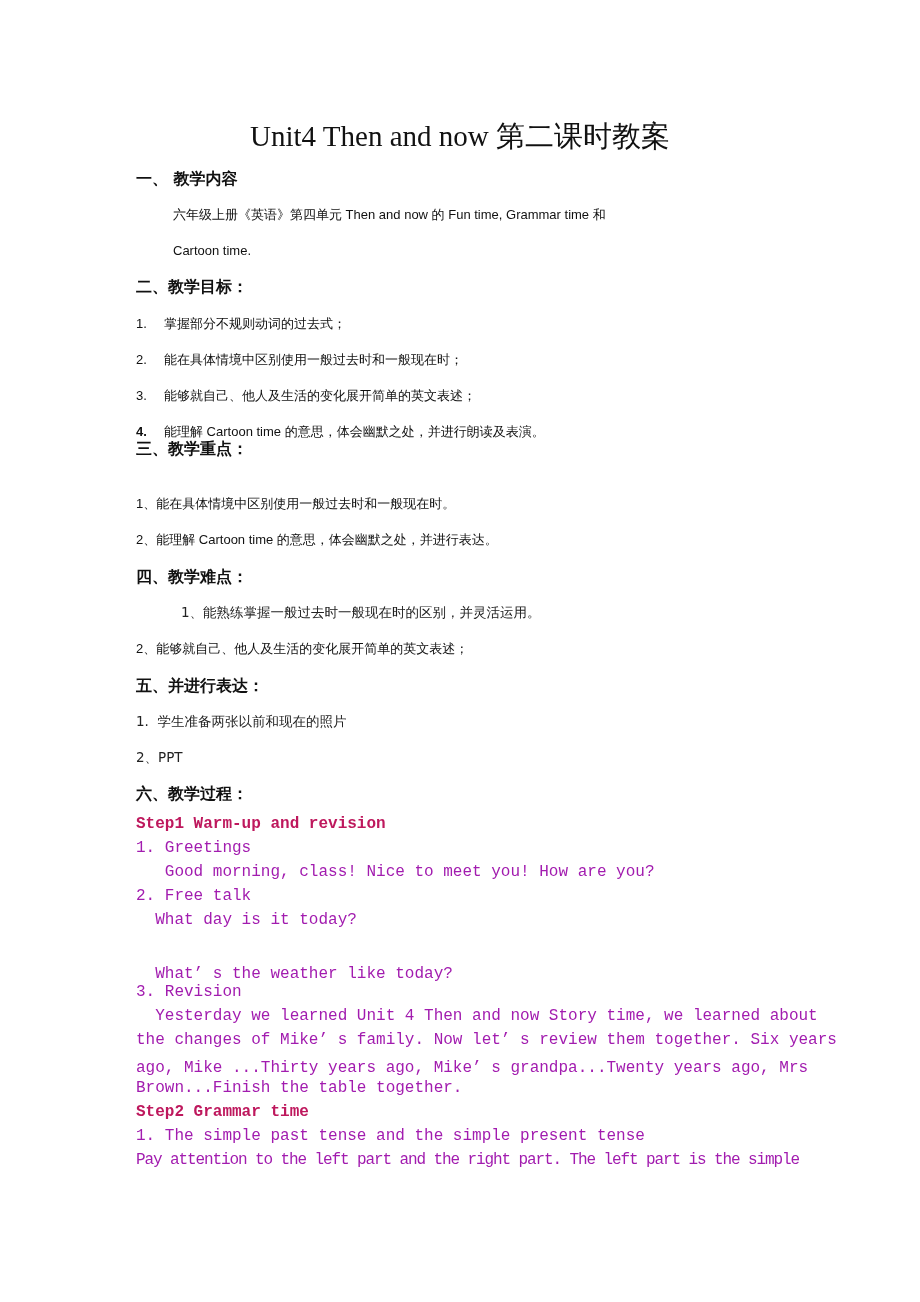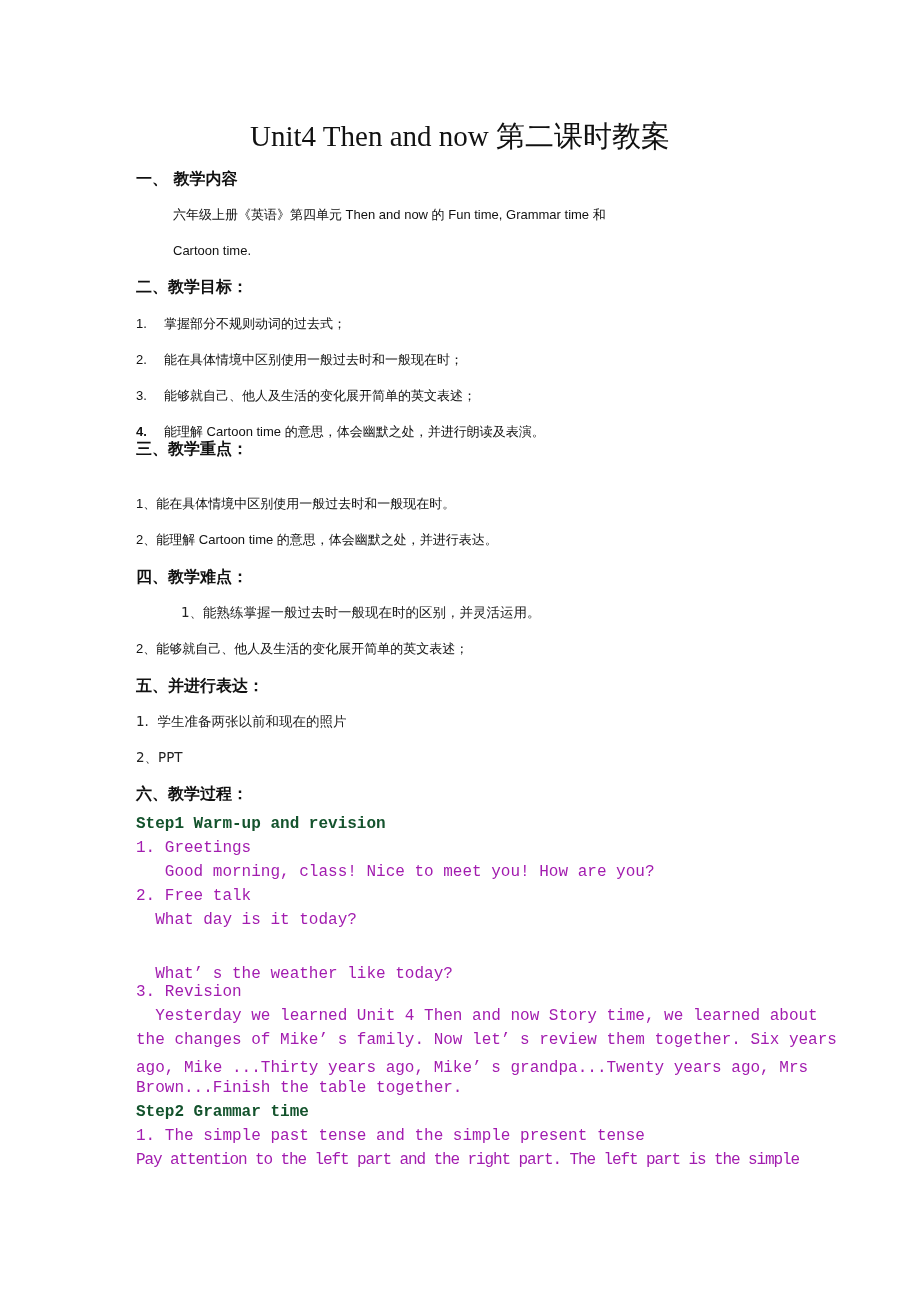--- a/index.html
+++ b/index.html
@@ -4,21 +4,21 @@
 <style>
   html, body { margin: 0; padding: 0; background: #ffffff; }
   body { width: 920px; height: 1302px; position: relative; overflow: hidden; color: #111; }
   .page { position: absolute; left: 0; top: 0; width: 892px; height: 1302px; background: #fff; }
   .abs { position: absolute; white-space: nowrap; }
   .title { left: 0; width: 920px; text-align: center; top: 116px; font-family: "Liberation Serif", serif; font-size: 29px; line-height: 40px; }
   .h { font-family: "DejaVu Sans", sans-serif; font-weight: bold; font-size: 16px; line-height: 22px; left: 136px; }
   .cal { font-family: "Liberation Sans", sans-serif; font-size: 13px; line-height: 22px; }
   .small { font-family: "DejaVu Sans", sans-serif; font-size: 13.5px; line-height: 20px; color: #222; }
   .mono { font-family: "Liberation Mono", monospace; font-size: 16px; line-height: 24px; color: #a21caf; }
-  .mono.b { font-weight: bold; color: #14532d; }
+  .mono.b { font-weight: bold; color: #be185d; }
   .num { display: inline-block; width: 28px; }
 </style>
 </head>
 <body>
 
 <div class="page">
 
   <div class="abs title">Unit4 Then and now 第二课时教案</div>
 
   <div class="abs h" style="top:168px;">一、  教学内容</div>

